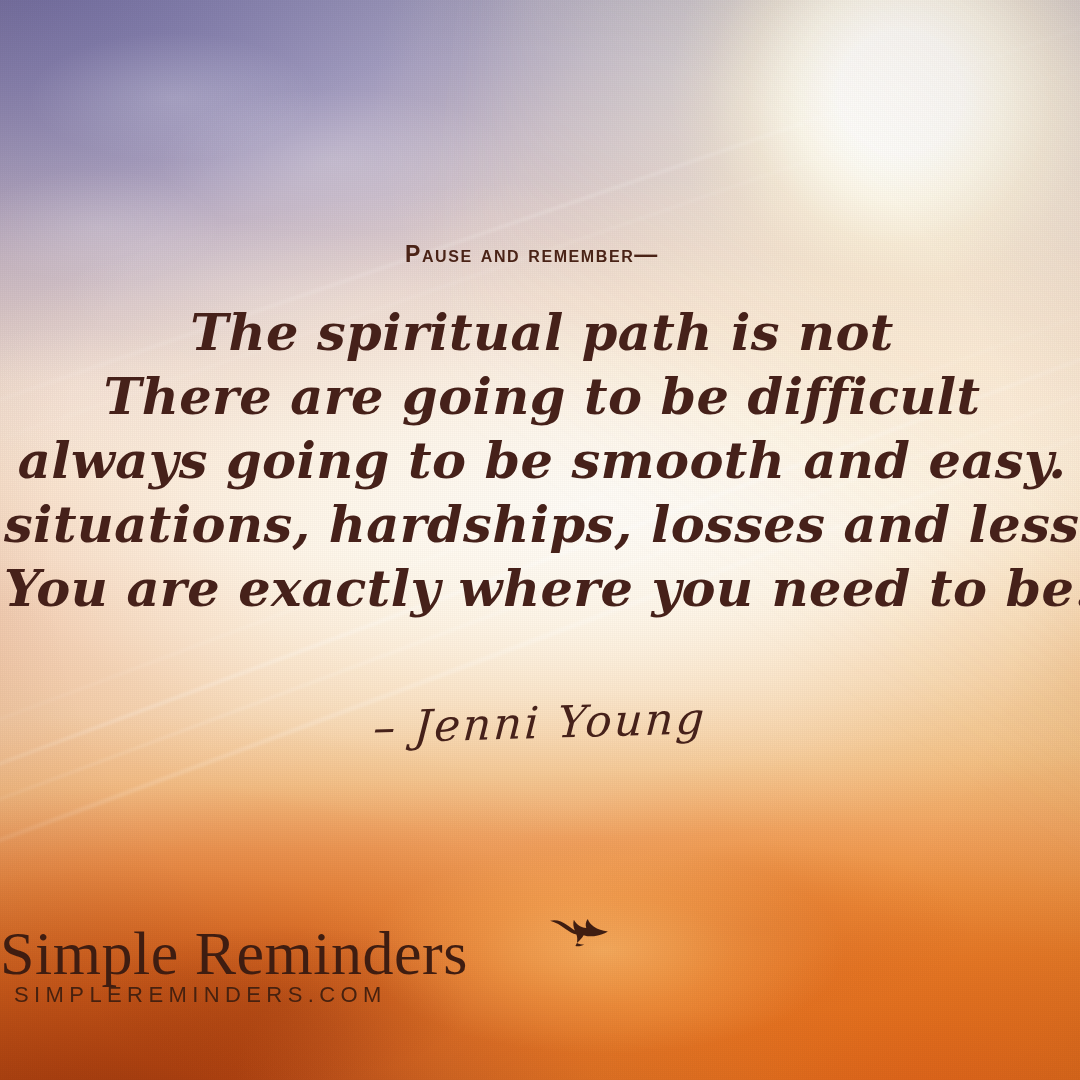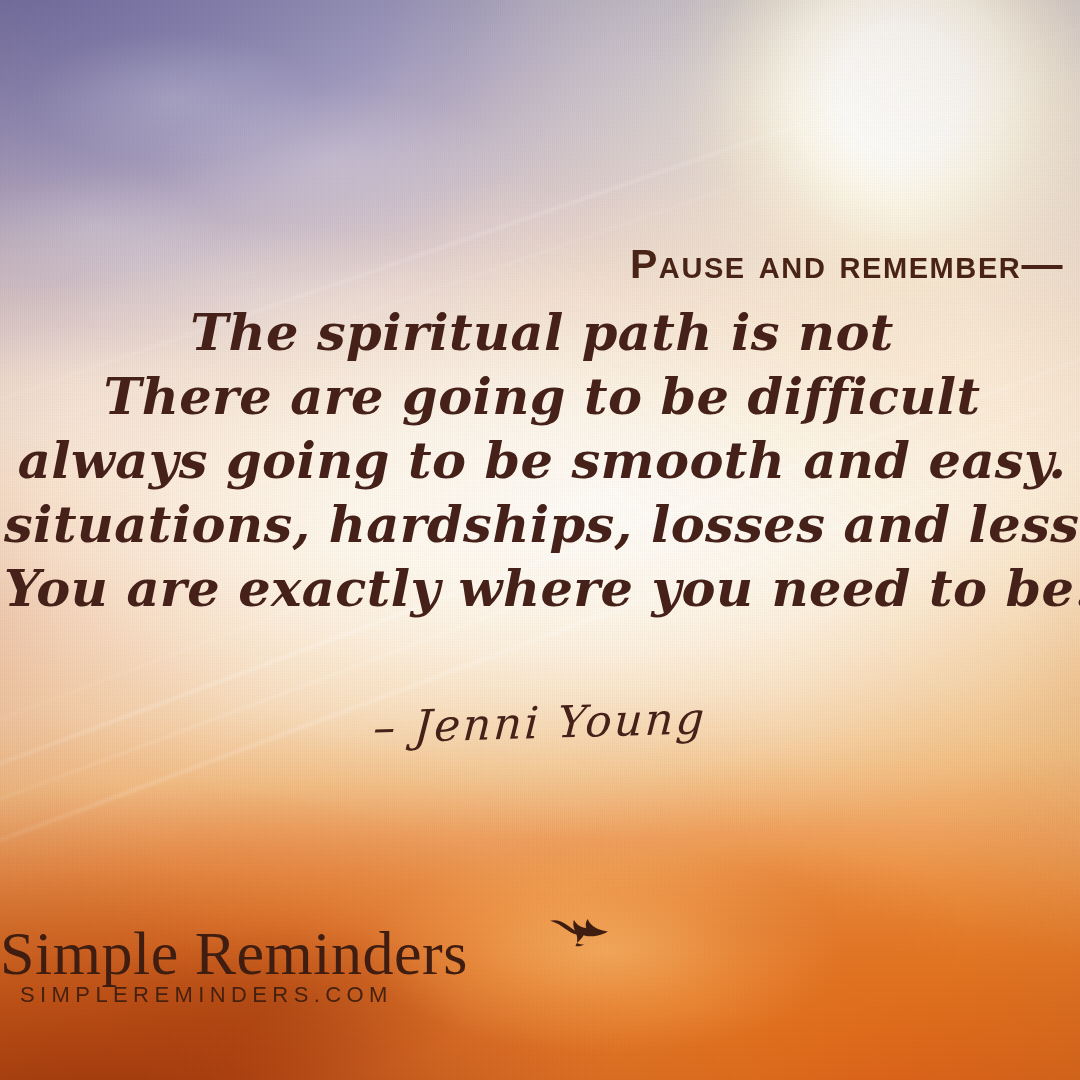--- a/index.html
+++ b/index.html
@@ -228,23 +228,23 @@
     display: flex;
     flex-direction: column;
     align-items: center;
   }
 
   .kicker {
     position: absolute;
     top: 241px;
     left: 0;
     right: 16px;
-    text-align: right;
+    text-align: center;
     font-family: "Liberation Sans", sans-serif;
-    font-size: 41px;
+    font-size: 23px;
     font-weight: 700;
     font-variant: small-caps;
     letter-spacing: 1.6px;
     color: #4a2317;
     white-space: nowrap;
   }
 
   .quote {
     position: absolute;
     top: 300px;
@@ -315,21 +315,21 @@
   }
 
   .brand-url {
     margin-top: -4px;
     font-family: "Liberation Sans", sans-serif;
     font-weight: 400;
     font-size: 22px;
     letter-spacing: 5.4px;
     color: #47210f;
     white-space: nowrap;
-    padding-left: 20px;
+    padding-left: 14px;
   }
 </style>
 </head>
 <body>
 
 <div id="canvas">
 
   <div class="bg-layer bg-base2"></div>
   <div class="bg-layer bg-purple"></div>
   <div class="bg-layer bg-ridge-l"></div>

